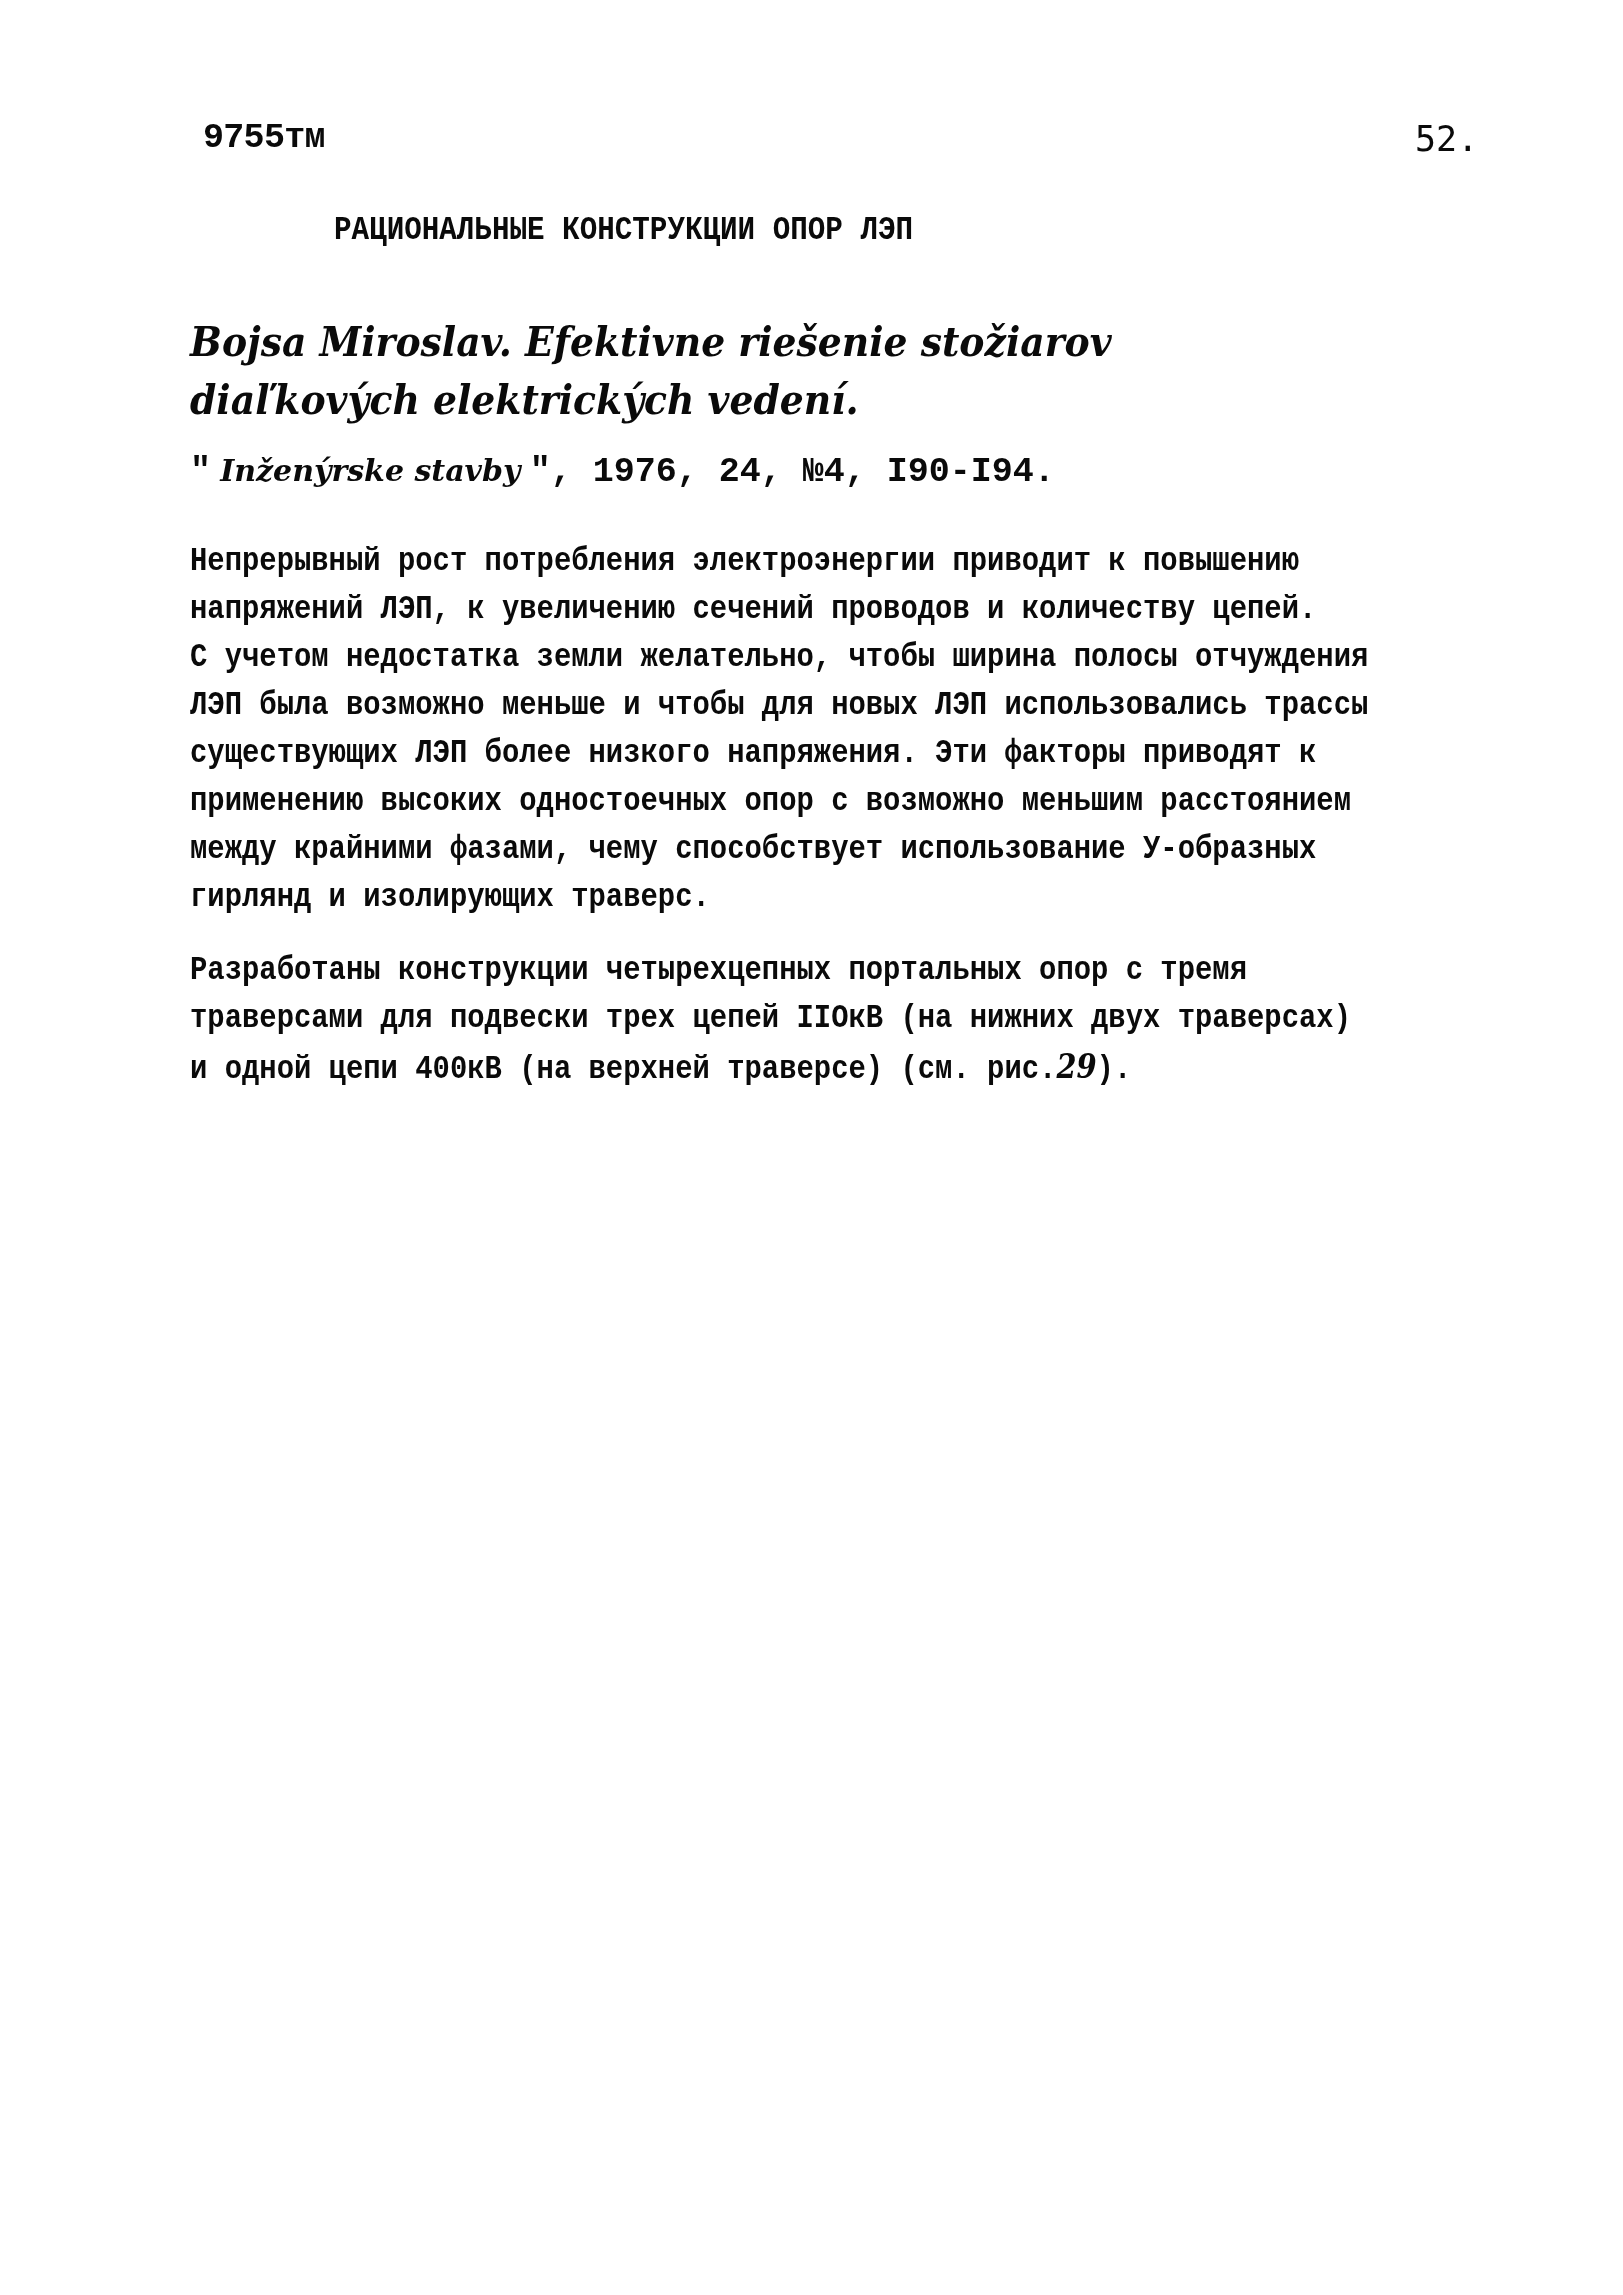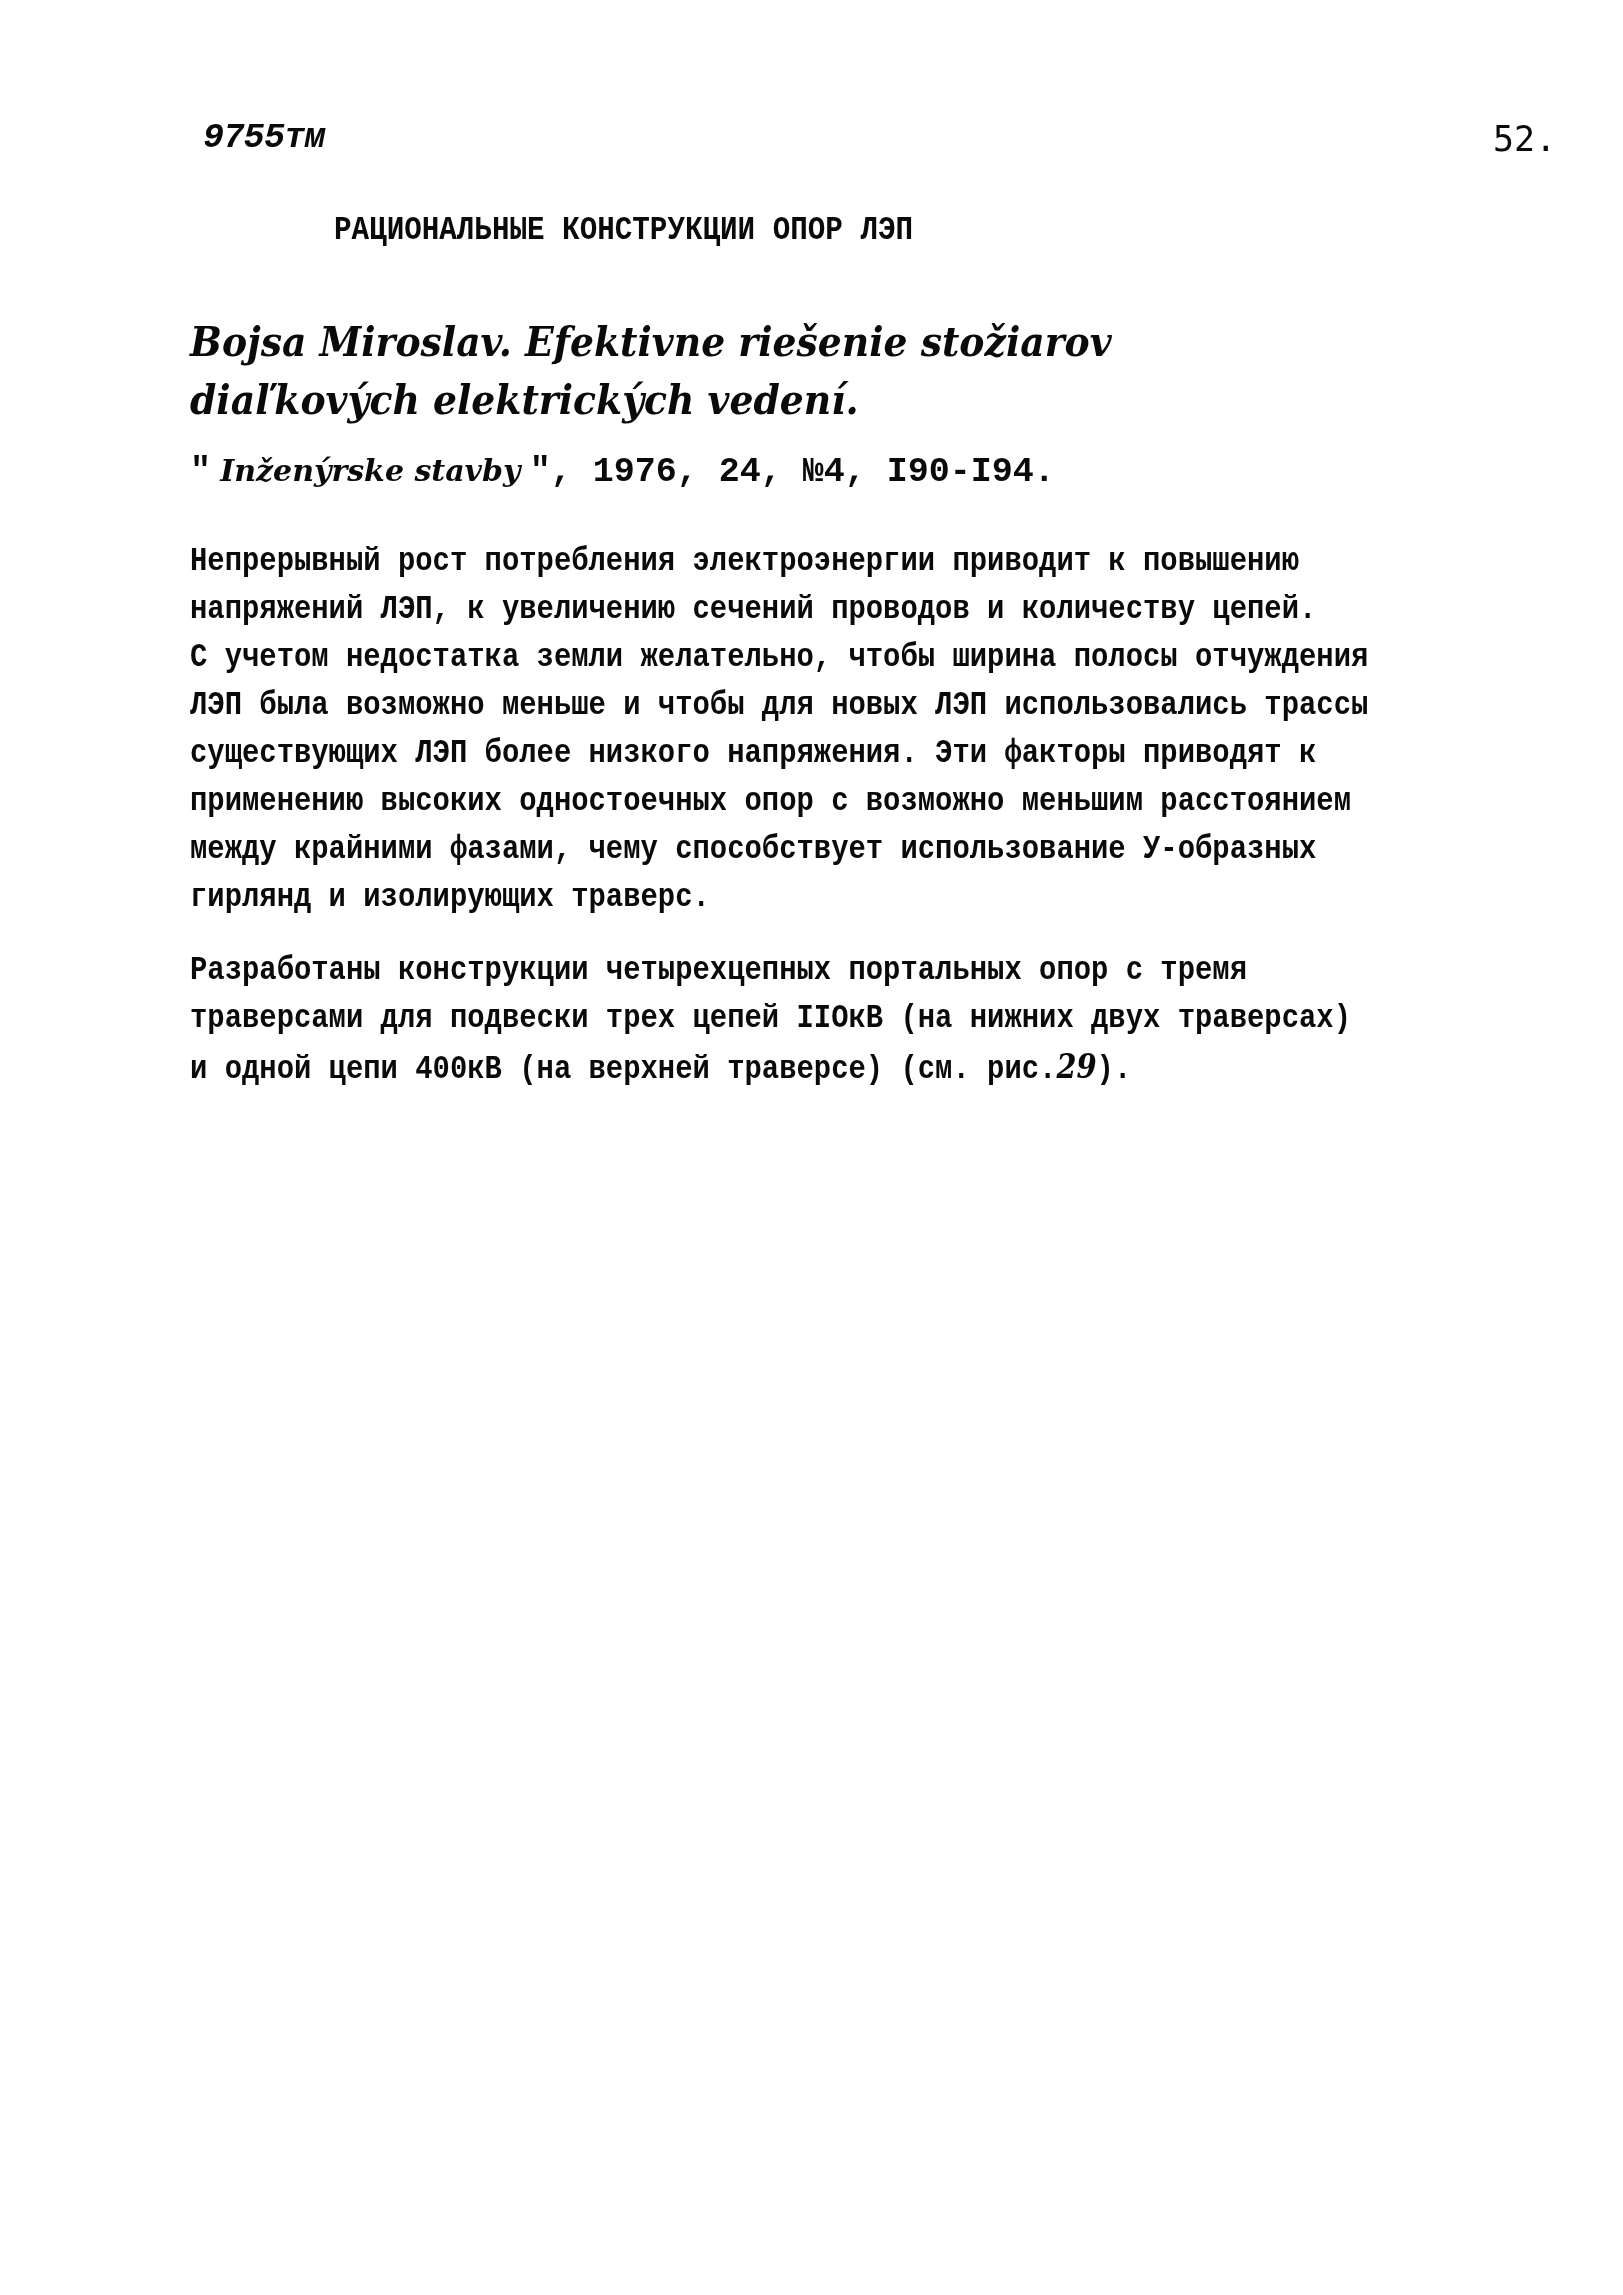--- a/index.html
+++ b/index.html
@@ -21,25 +21,24 @@
       width: 1623px;
       height: 2295px;
     }
     .doc-code {
       position: absolute;
       left: 203px;
       top: 118px;
       font-size: 35px;
       font-weight: bold;
       letter-spacing: -0.7px;
-      font-style: italic;
     }
     .page-number {
       position: absolute;
-      left: 1493px;
+      left: 1415px;
       top: 119px;
       font-size: 35px;
       font-family: "DejaVu Sans Mono", monospace;
     }
     .title {
       position: absolute;
       left: 334px;
       top: 211px;
       font-size: 34px;
       font-weight: bold;

